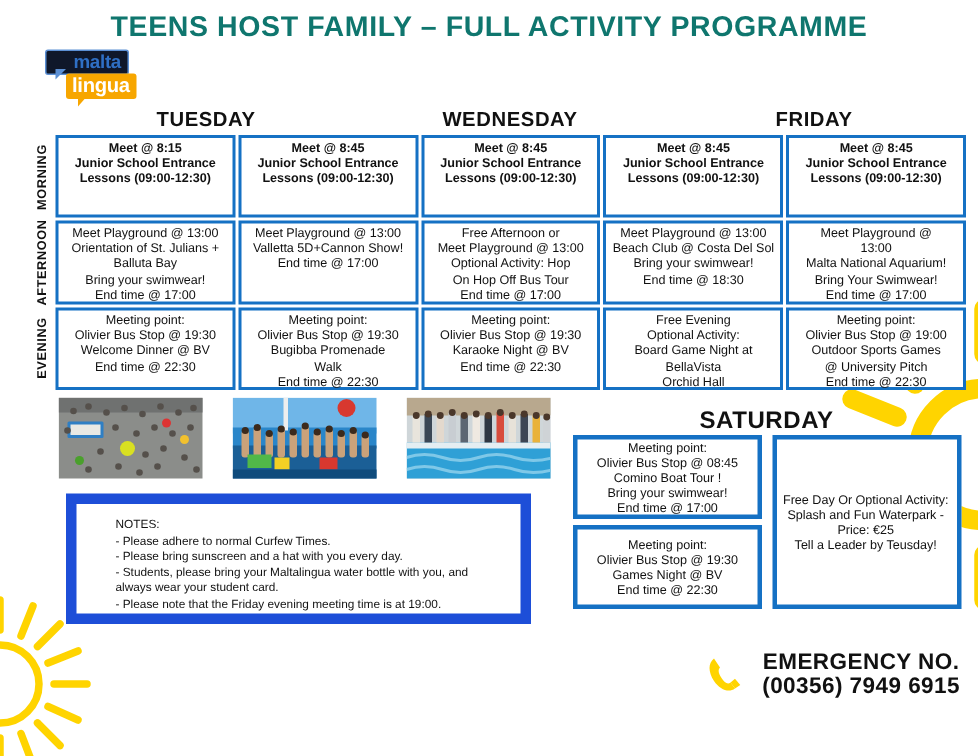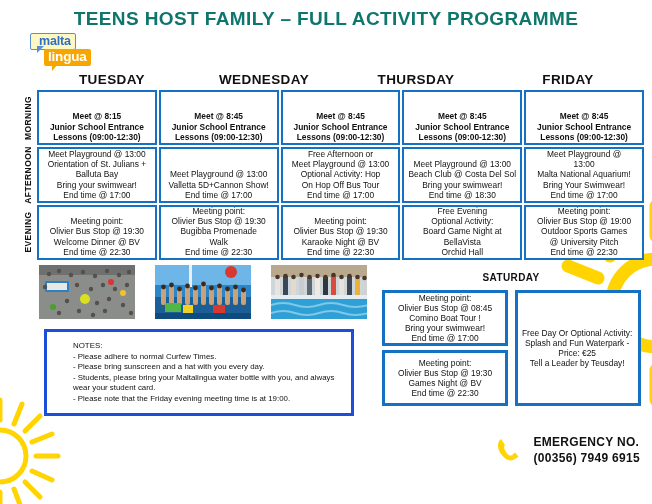--- a/index.html
+++ b/index.html
@@ -28,28 +28,28 @@
   #logo {
     position: absolute;
     left: 30px;
     top: 33px;
     width: 72px;
     height: 38px;
   }
   .logo-malta {
     position: absolute;
     left: 0; top: 0;
-    background: #fef9c3;
+    background: #0f172a;
     border: 1.4px solid #5b8fd4;
     border-radius: 2px;
     color: #2f6fc4;
     font-weight: bold;
     font-size: 12.5px;
     line-height: 13px;
-    padding: 1px 4px 1px 8px;
+    padding: 1px 4px 1px 18px;
     letter-spacing: -0.2px;
   }
   .logo-lingua {
     position: absolute;
     left: 14px; top: 16px;
     background: #f7a600;
     color: #ffffff;
     font-weight: bold;
     font-size: 13.5px;
     line-height: 14px;
@@ -144,21 +144,21 @@
     flex: 1 1 auto;
     display: grid;
     grid-template-columns: repeat(5, 1fr);
     grid-template-rows: 57px 58px 57px;
   }
   .cell {
     border: 2.5px solid #1571c4;
     background: #ffffff;
     margin: 1px;
     display: flex;
-    align-items: flex-end;
+    align-items: flex-start;
     justify-content: center;
     padding: 1px 2px;
     box-sizing: border-box;
   }
   .cell-text {
     text-align: center;
     font-size: 8.4px;
     line-height: 10.2px;
     color: #111;
     white-space: pre-line;
@@ -185,21 +185,21 @@
   }
   .photo svg { display: block; }
 
   
   #notes-box {
     position: absolute;
     left: 44px;
     top: 329px;
     width: 310px;
     height: 87px;
-    border: 3px solid #1d4ed8;
+    border: 7px solid #1d4ed8;
     background: #ffffff;
     box-sizing: border-box;
     padding: 9px 10px 18px 26px;
   }
   #notes-text {
     font-size: 7.9px;
     line-height: 10.5px;
     white-space: pre-line;
     color: #111;
   }
@@ -208,21 +208,21 @@
   #weekend-head {
     position: absolute;
     left: 380px;
     top: 272px;
     width: 262px;
     display: flex;
   }
   .weekend-head-cell {
     flex: 1 1 0;
     text-align: center;
-    font-size: 10px;
+    font-size: 16px;
     font-weight: bold;
     letter-spacing: 0.4px;
     color: #111;
   }
   #sat-col {
     position: absolute;
     left: 382px;
     top: 290px;
     width: 126px;
   }
@@ -255,22 +255,22 @@
   
   #emergency {
     position: absolute;
     right: 12px;
     bottom: 38px;
     display: flex;
     align-items: center;
     gap: 9px;
   }
   #emergency-text {
-    text-align: left;
-    font-size: 12px;
+    text-align: center;
+    font-size: 15px;
     font-weight: bold;
     line-height: 16px;
     letter-spacing: 0.3px;
     color: #111;
     white-space: pre-line;
   }
 </style>
 </head>
 <body>
 
@@ -319,21 +319,20 @@
   <div class="logo-tail"></div>
 </div>
 
 <div id="title-block">
   <div id="title-main">TEENS HOST FAMILY – FULL ACTIVITY PROGRAMME</div>
 </div>
 
 <div id="weekday-row">
   <div class="weekday-head">TUESDAY</div>
   <div class="weekday-head">WEDNESDAY</div>
-  <div class="weekday-head">THURSDAY</div>
   <div class="weekday-head">FRIDAY</div>
 </div>
 
 <div id="grid-wrap">
 
   <div id="timebar">
     <div class="timebar-label">
         <span>MORNING</span>
       </div>
     <div class="timebar-label">

